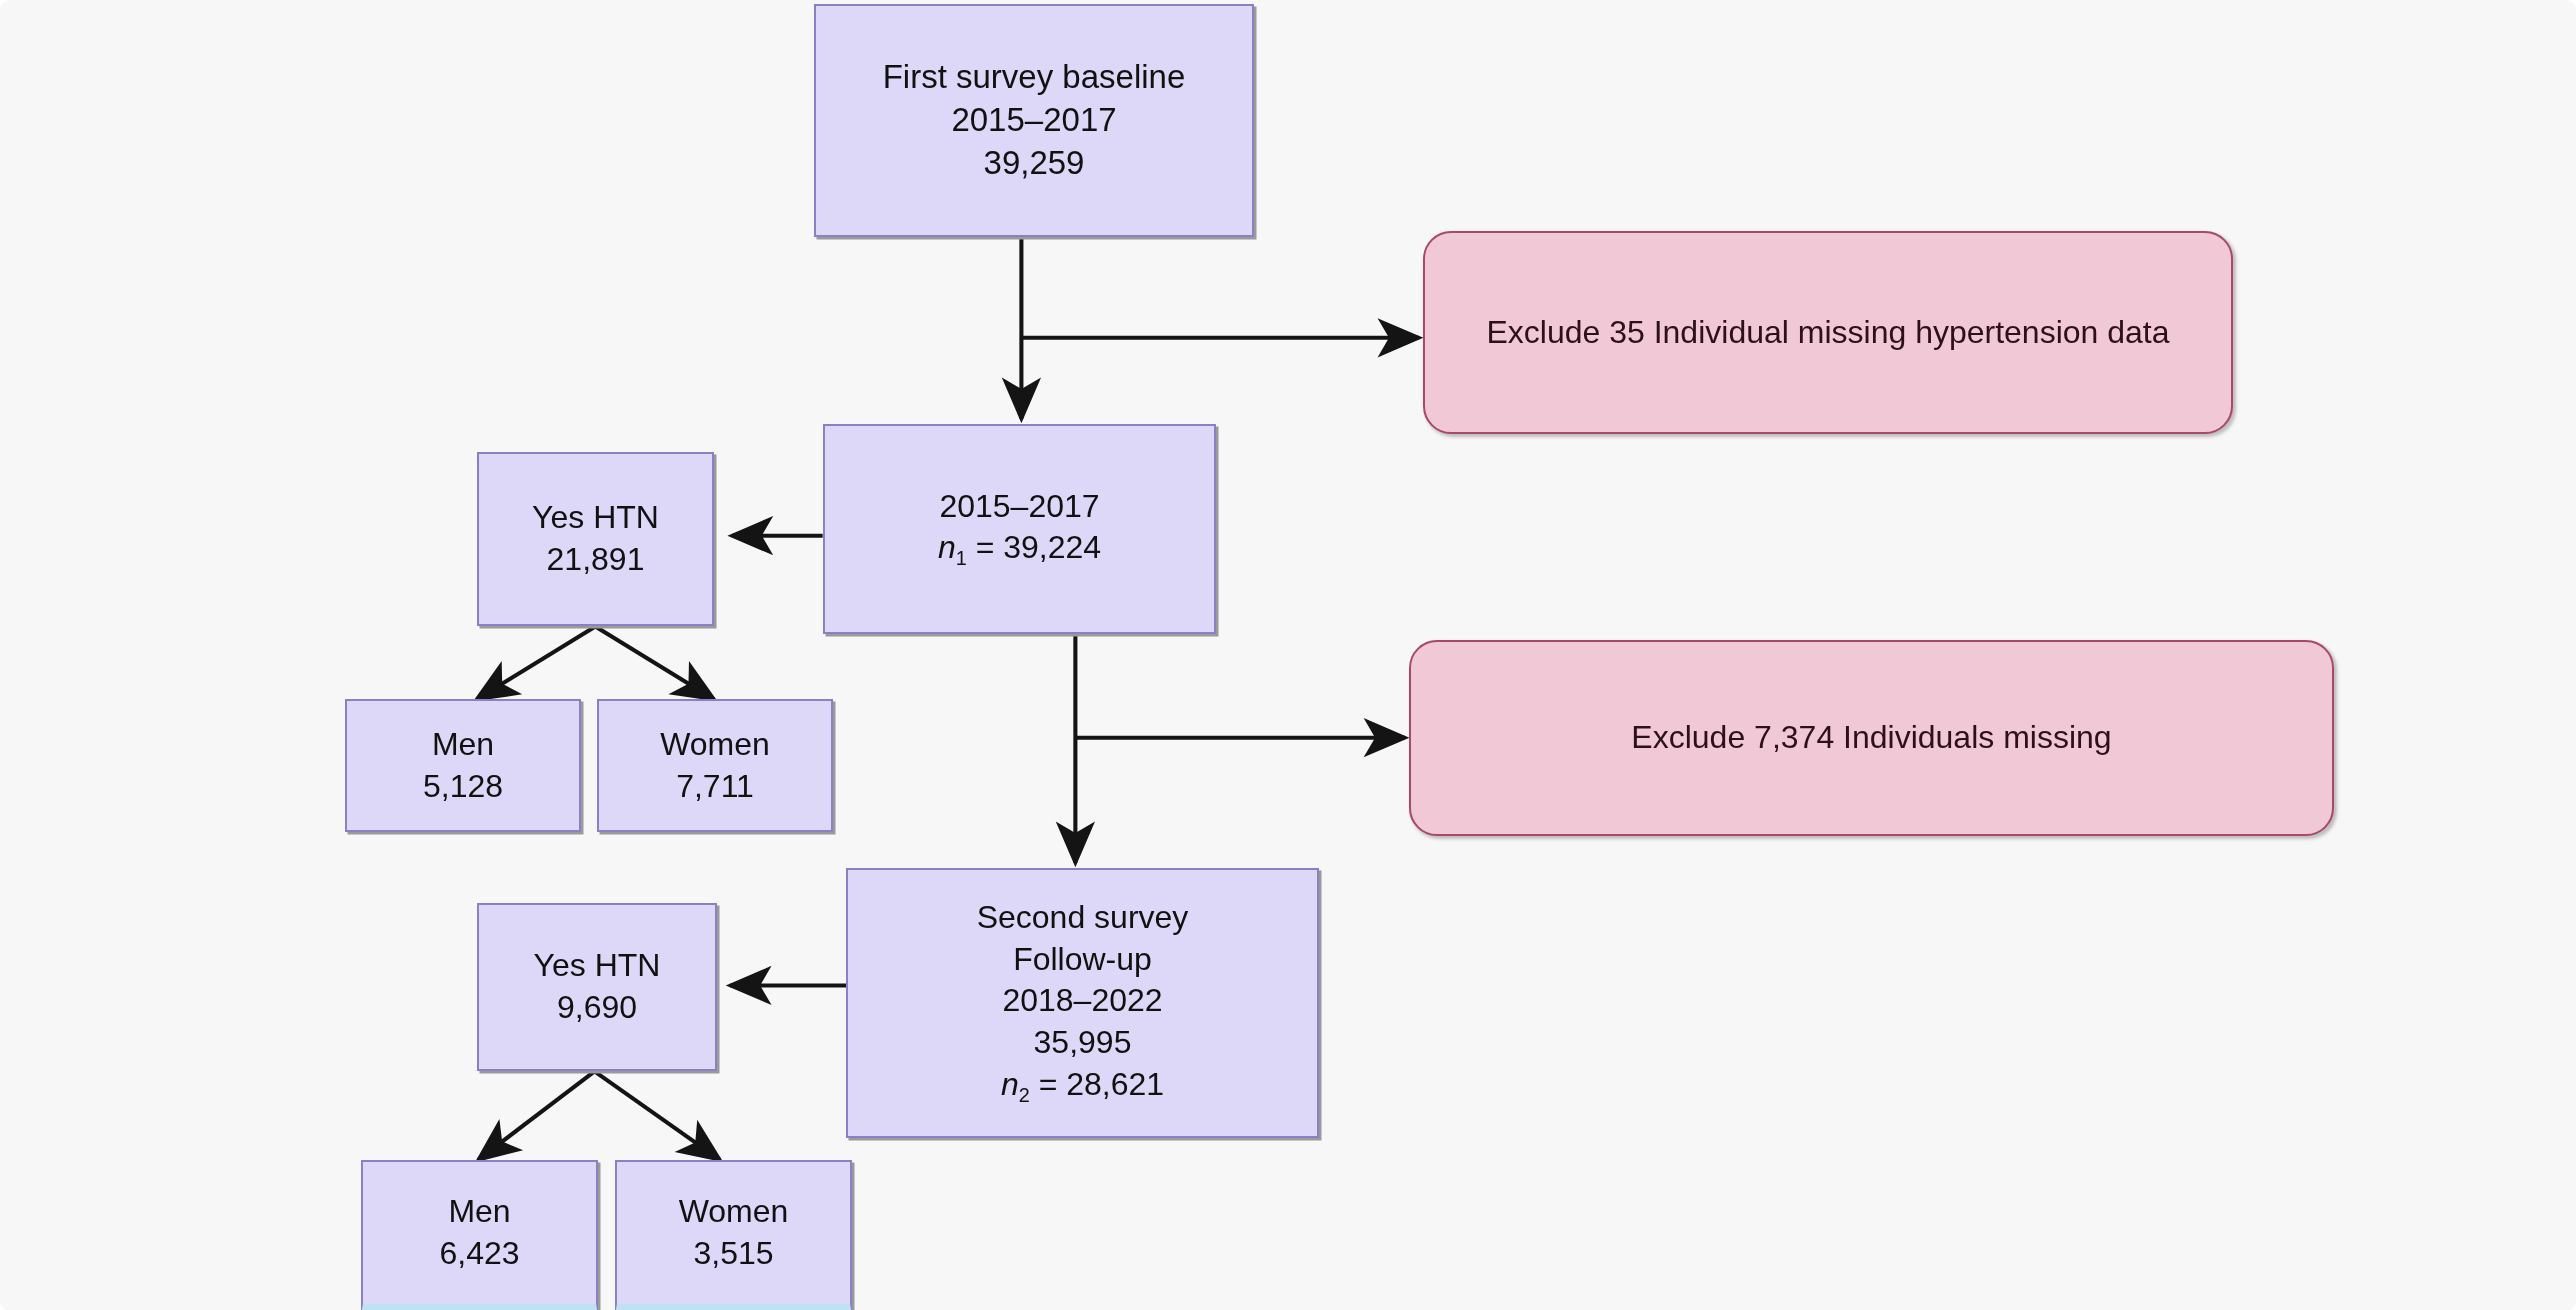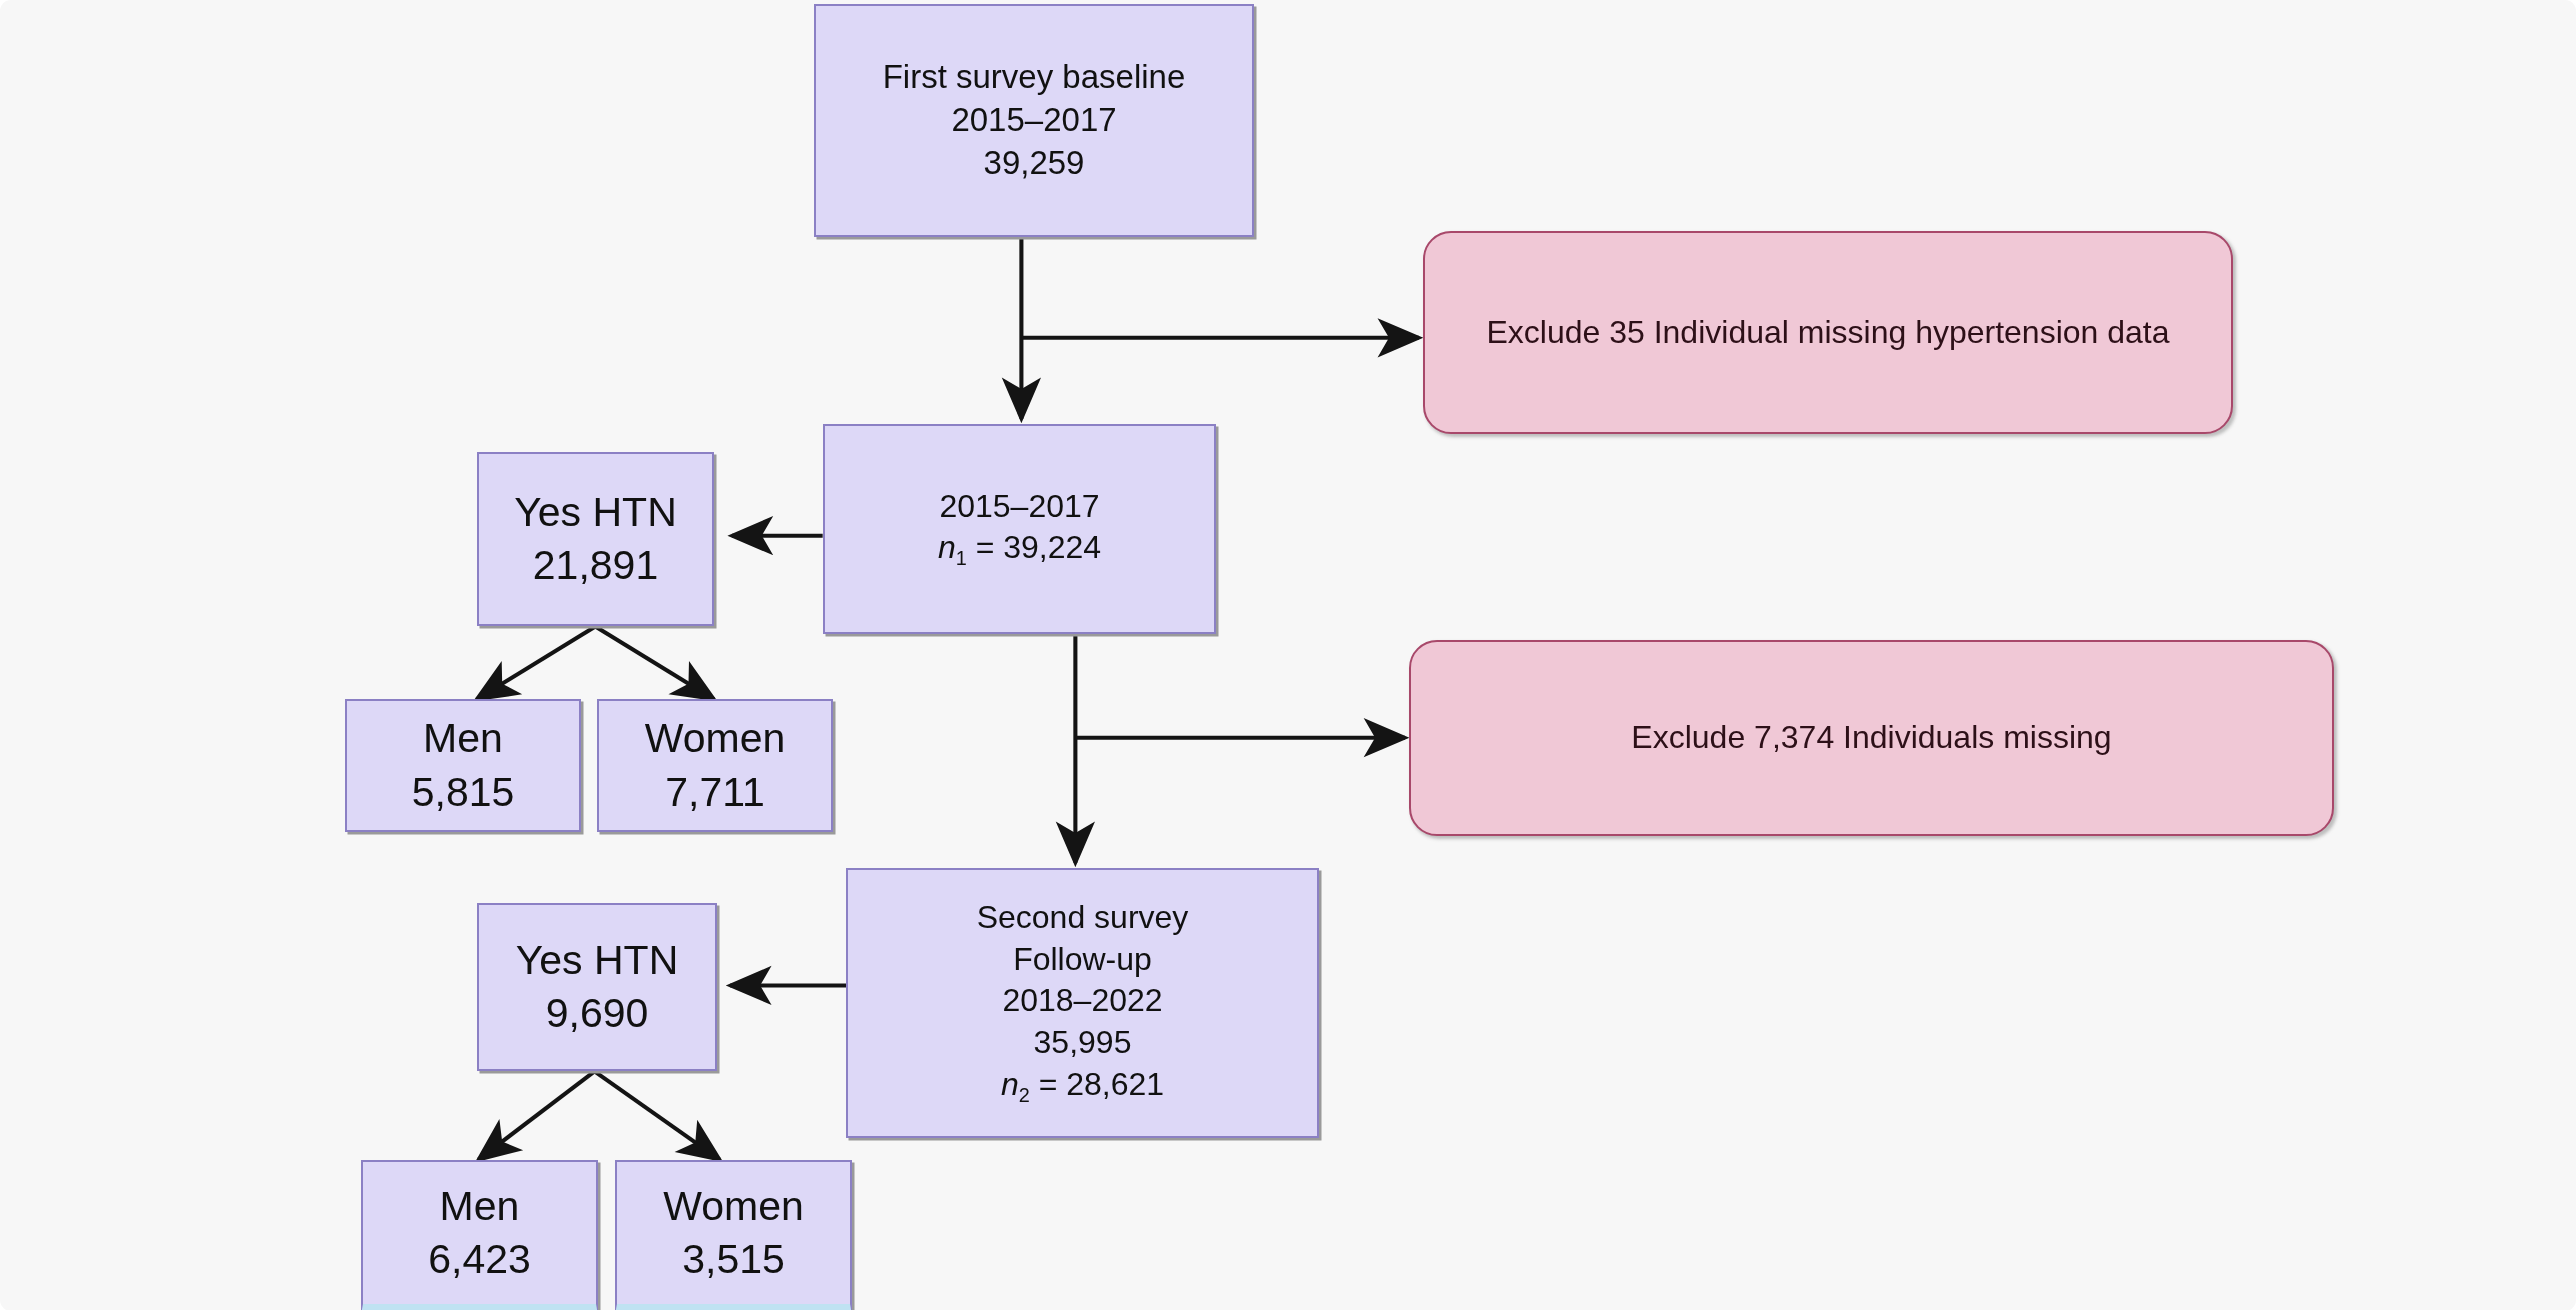--- a/index.html
+++ b/index.html
@@ -67,21 +67,21 @@
     line-height: 1.30;
   }
 
   .ital { font-style: italic; }
   sub { font-size: 0.62em; }
 
   
   .fs-big   { font-size: 33px; }
   .fs-med   { font-size: 32px; }
   .fs-pink  { font-size: 32px; line-height: 1.42; align-items: center; }
-  .fs-small { font-size: 41px; }
+  .fs-small { font-size: 32px; }
 </style>
 </head>
 <body>
 
 <div id="canvas">
 
   <svg id="connectors" viewBox="0 0 3150 1603" xmlns="http://www.w3.org/2000/svg">
     <defs>
       <marker id="ah" markerWidth="13" markerHeight="13" refX="10.5" refY="5.2" orient="auto" markerUnits="strokeWidth">
         <path d="M0.4,0.4 L11.6,5.2 L0.4,10 L3.2,5.2 Z" fill="#141414"></path>
@@ -144,21 +144,21 @@
     <span class="line"><span class="ital">n</span><sub>1</sub><span> = 39,224</span></span>
   </div>
 
   <div class="node node-purple fs-small" style="left:477px; top:452px; width:237px; height:174px;">
     <span class="line">Yes HTN</span>
     <span class="line">21,891</span>
   </div>
 
   <div class="node node-purple fs-small" style="left:345px; top:699px; width:236px; height:133px;">
     <span class="line">Men</span>
-    <span class="line">5,815</span>
+    <span class="line">5,128</span>
   </div>
 
   <div class="node node-purple fs-small" style="left:597px; top:699px; width:236px; height:133px;">
     <span class="line">Women</span>
     <span class="line">7,711</span>
   </div>
 
   <div class="node node-pink fs-pink" style="left:1409px; top:640px; width:925px; height:196px; padding:0 24.5px;">
     <span class="line">Exclude 7,374 Individuals missing</span>
   </div>

